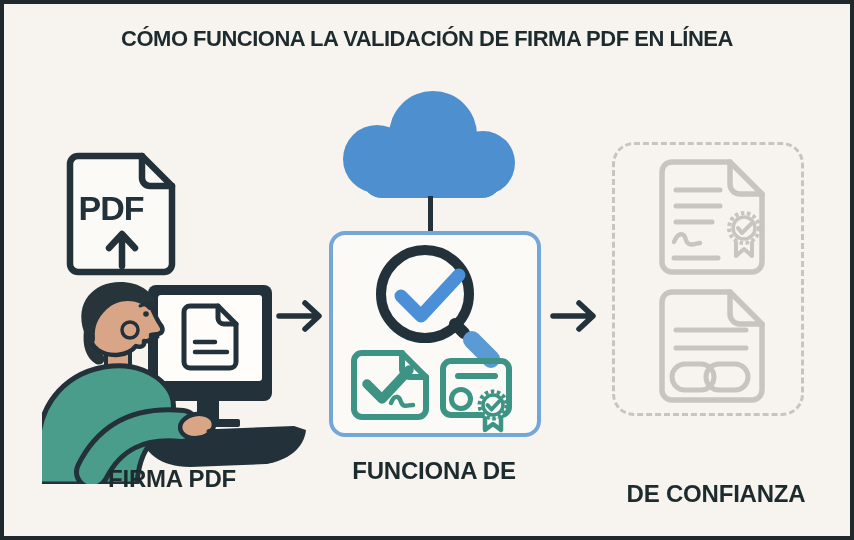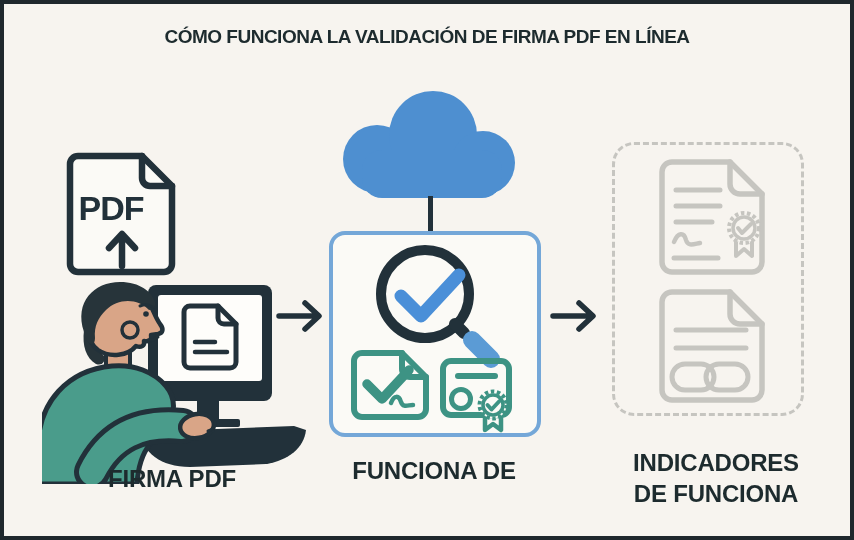--- a/index.html
+++ b/index.html
@@ -9,21 +9,21 @@
     --faded-gray:#c6c5c0; --panel-fill:#fbfaf6;
   }
   html,body{margin:0;padding:0;background:#fff;}
   .canvas{
     position:relative;width:854px;height:540px;box-sizing:border-box;
     background:var(--background);border:4px solid var(--frame-dark);overflow:hidden;
     font-family:"Liberation Sans", sans-serif;
   }
   .title{
     position:absolute;top:22px;left:0;right:0;margin:0;text-align:center;
-    font-size:19px;font-weight:700;letter-spacing:-0.5px;color:var(--title-ink);
+    font-size:22px;font-weight:700;letter-spacing:-0.5px;color:var(--title-ink);
   }
   .abs{position:absolute;}
   .step-label{
     position:absolute;text-align:center;font-weight:700;font-size:24px;
     line-height:1.28;letter-spacing:-0.2px;color:var(--title-ink);margin:0;
   }
   .vbox{
     position:absolute;left:325px;top:227px;width:212px;height:206px;box-sizing:border-box;
     border:4px solid var(--box-border-blue);border-radius:16px;background:var(--panel-fill);
   }
@@ -164,17 +164,17 @@
         <path class="sF rnd none" stroke-width="5" d="M16 38 H86 M16 56 H86"></path>
         <g>
           <rect class="sF none" stroke-width="5" x="12" y="72" width="42" height="26" rx="13"></rect>
           <rect class="sF none" stroke-width="5" x="46" y="72" width="42" height="26" rx="13"></rect>
         </g>
       </g>
     </svg>
   </div>
 
   <p class="step-label" style="left:597px;top:444px;width:230px">
-    <span>INDICADORES</span><br>
-    <span>DE FUNCIONA</span>
+    <br>
+    <span>DE CONFIANZA</span>
   </p>
 
 </div>
 
 </body></html>

